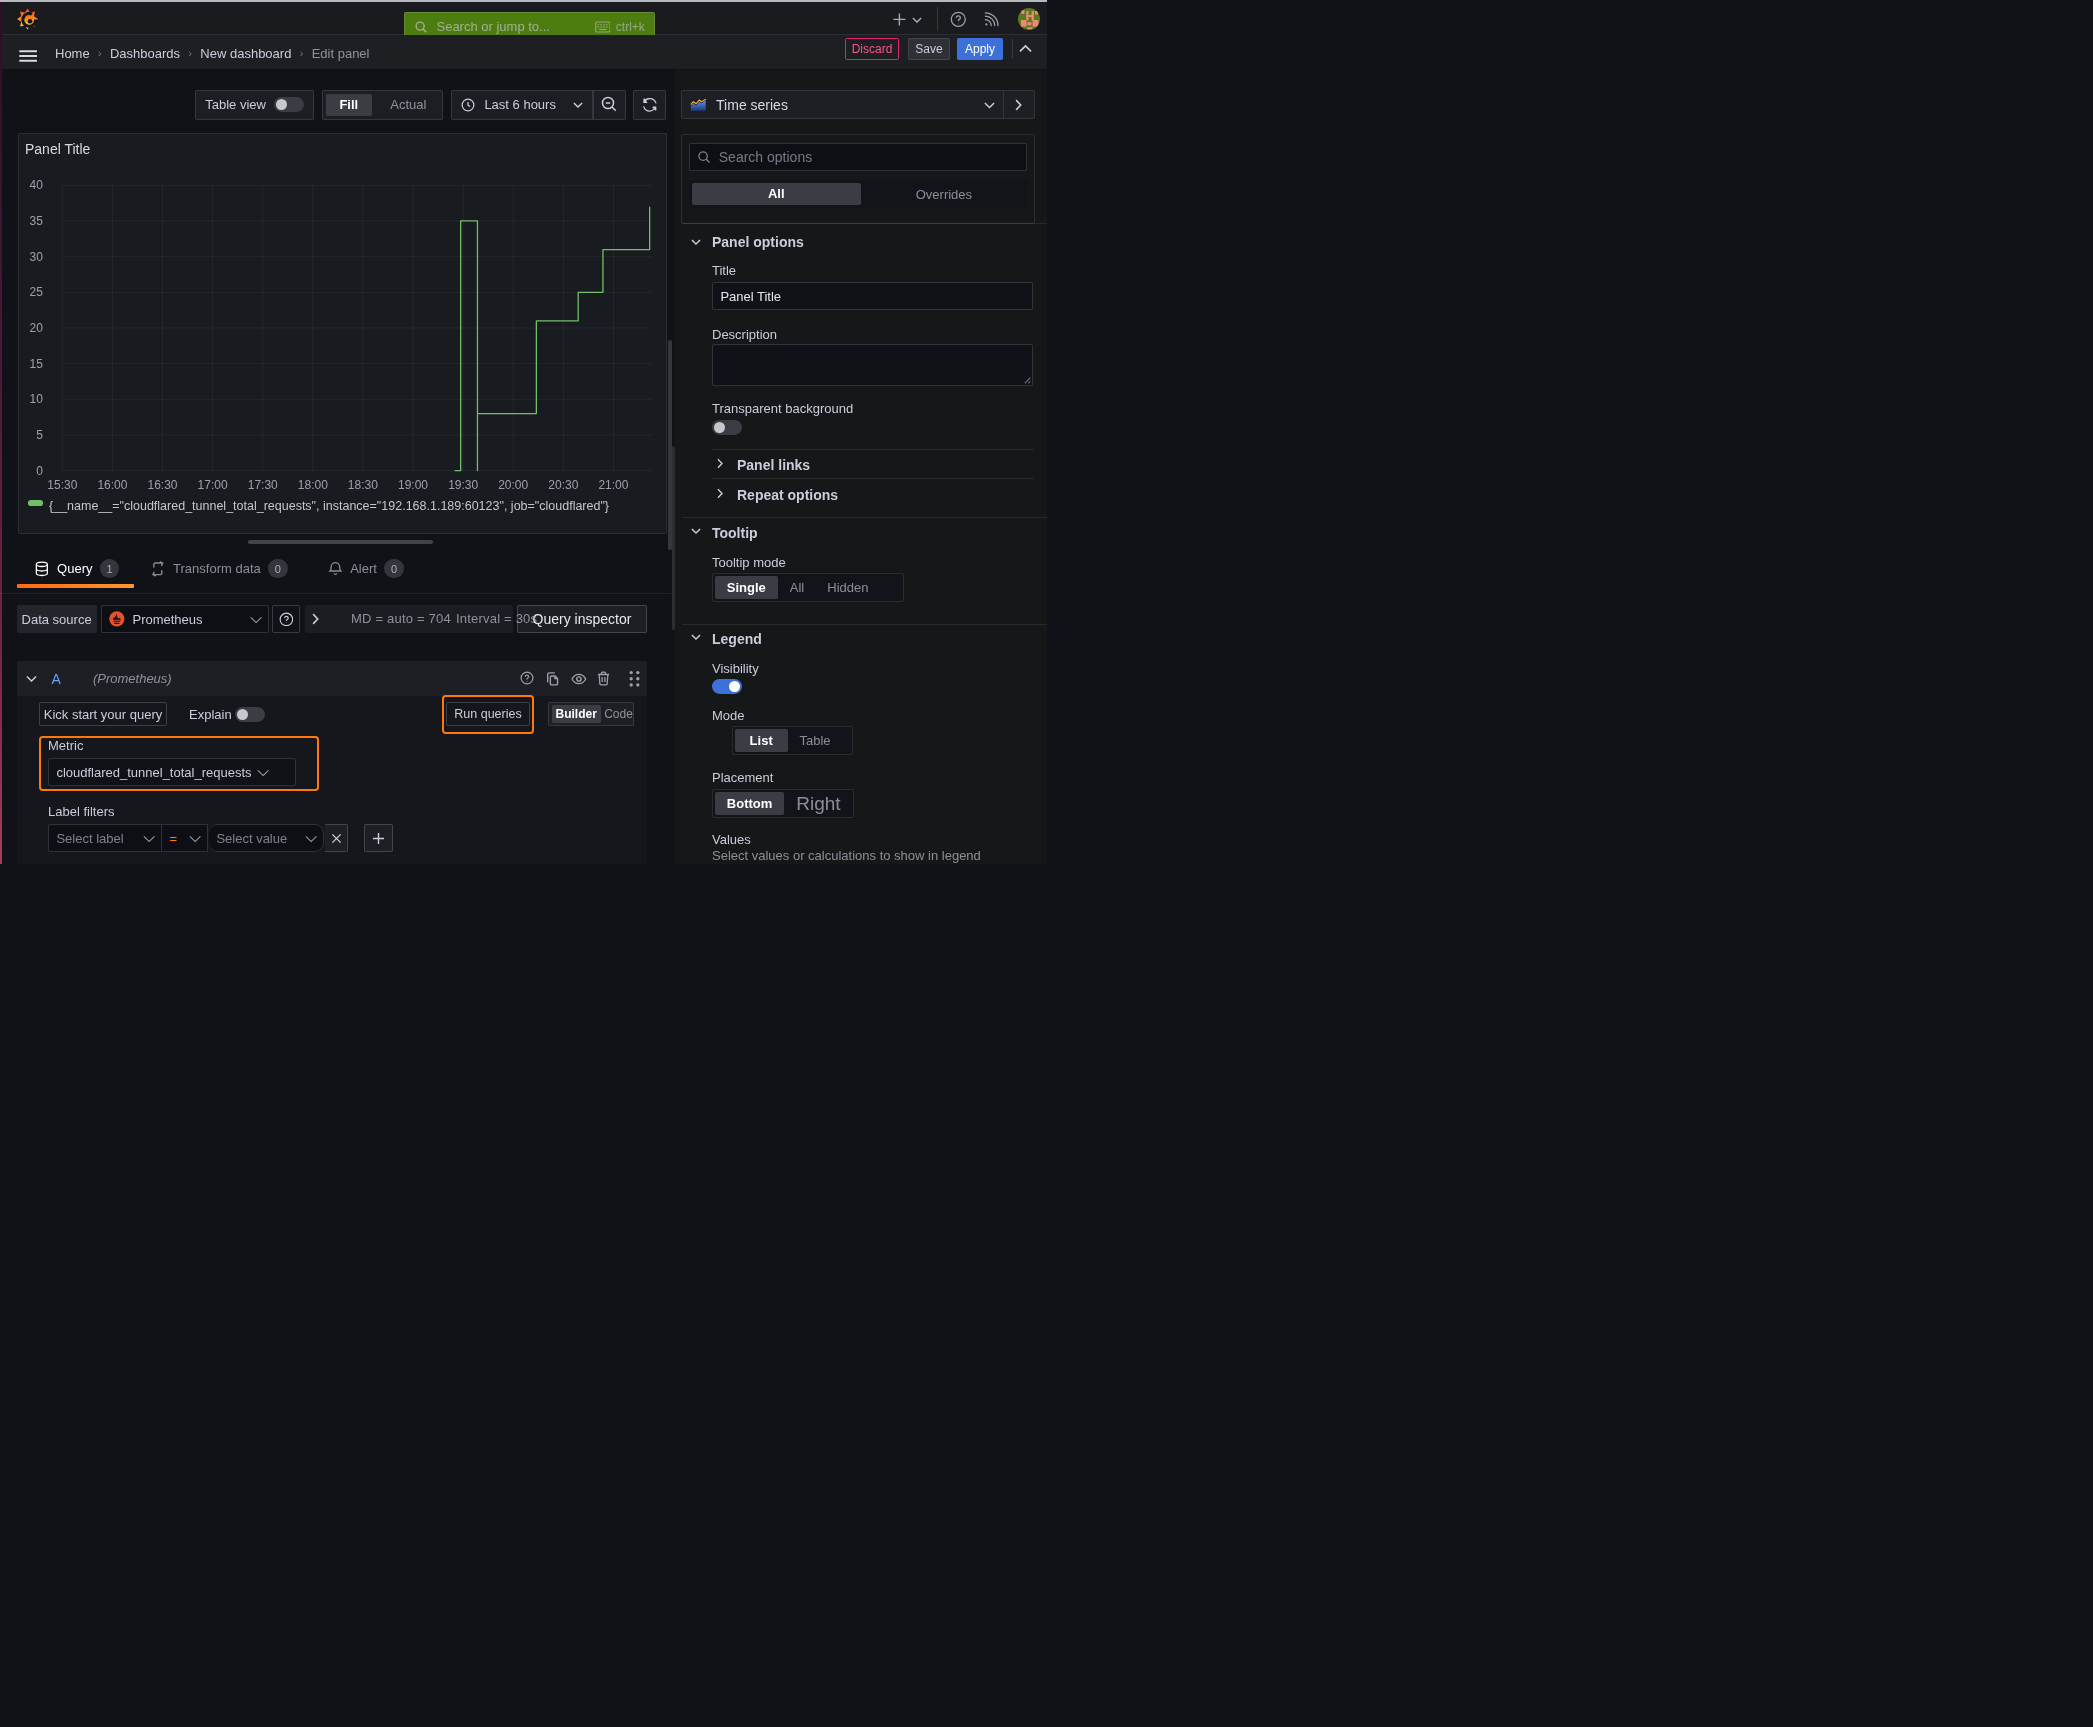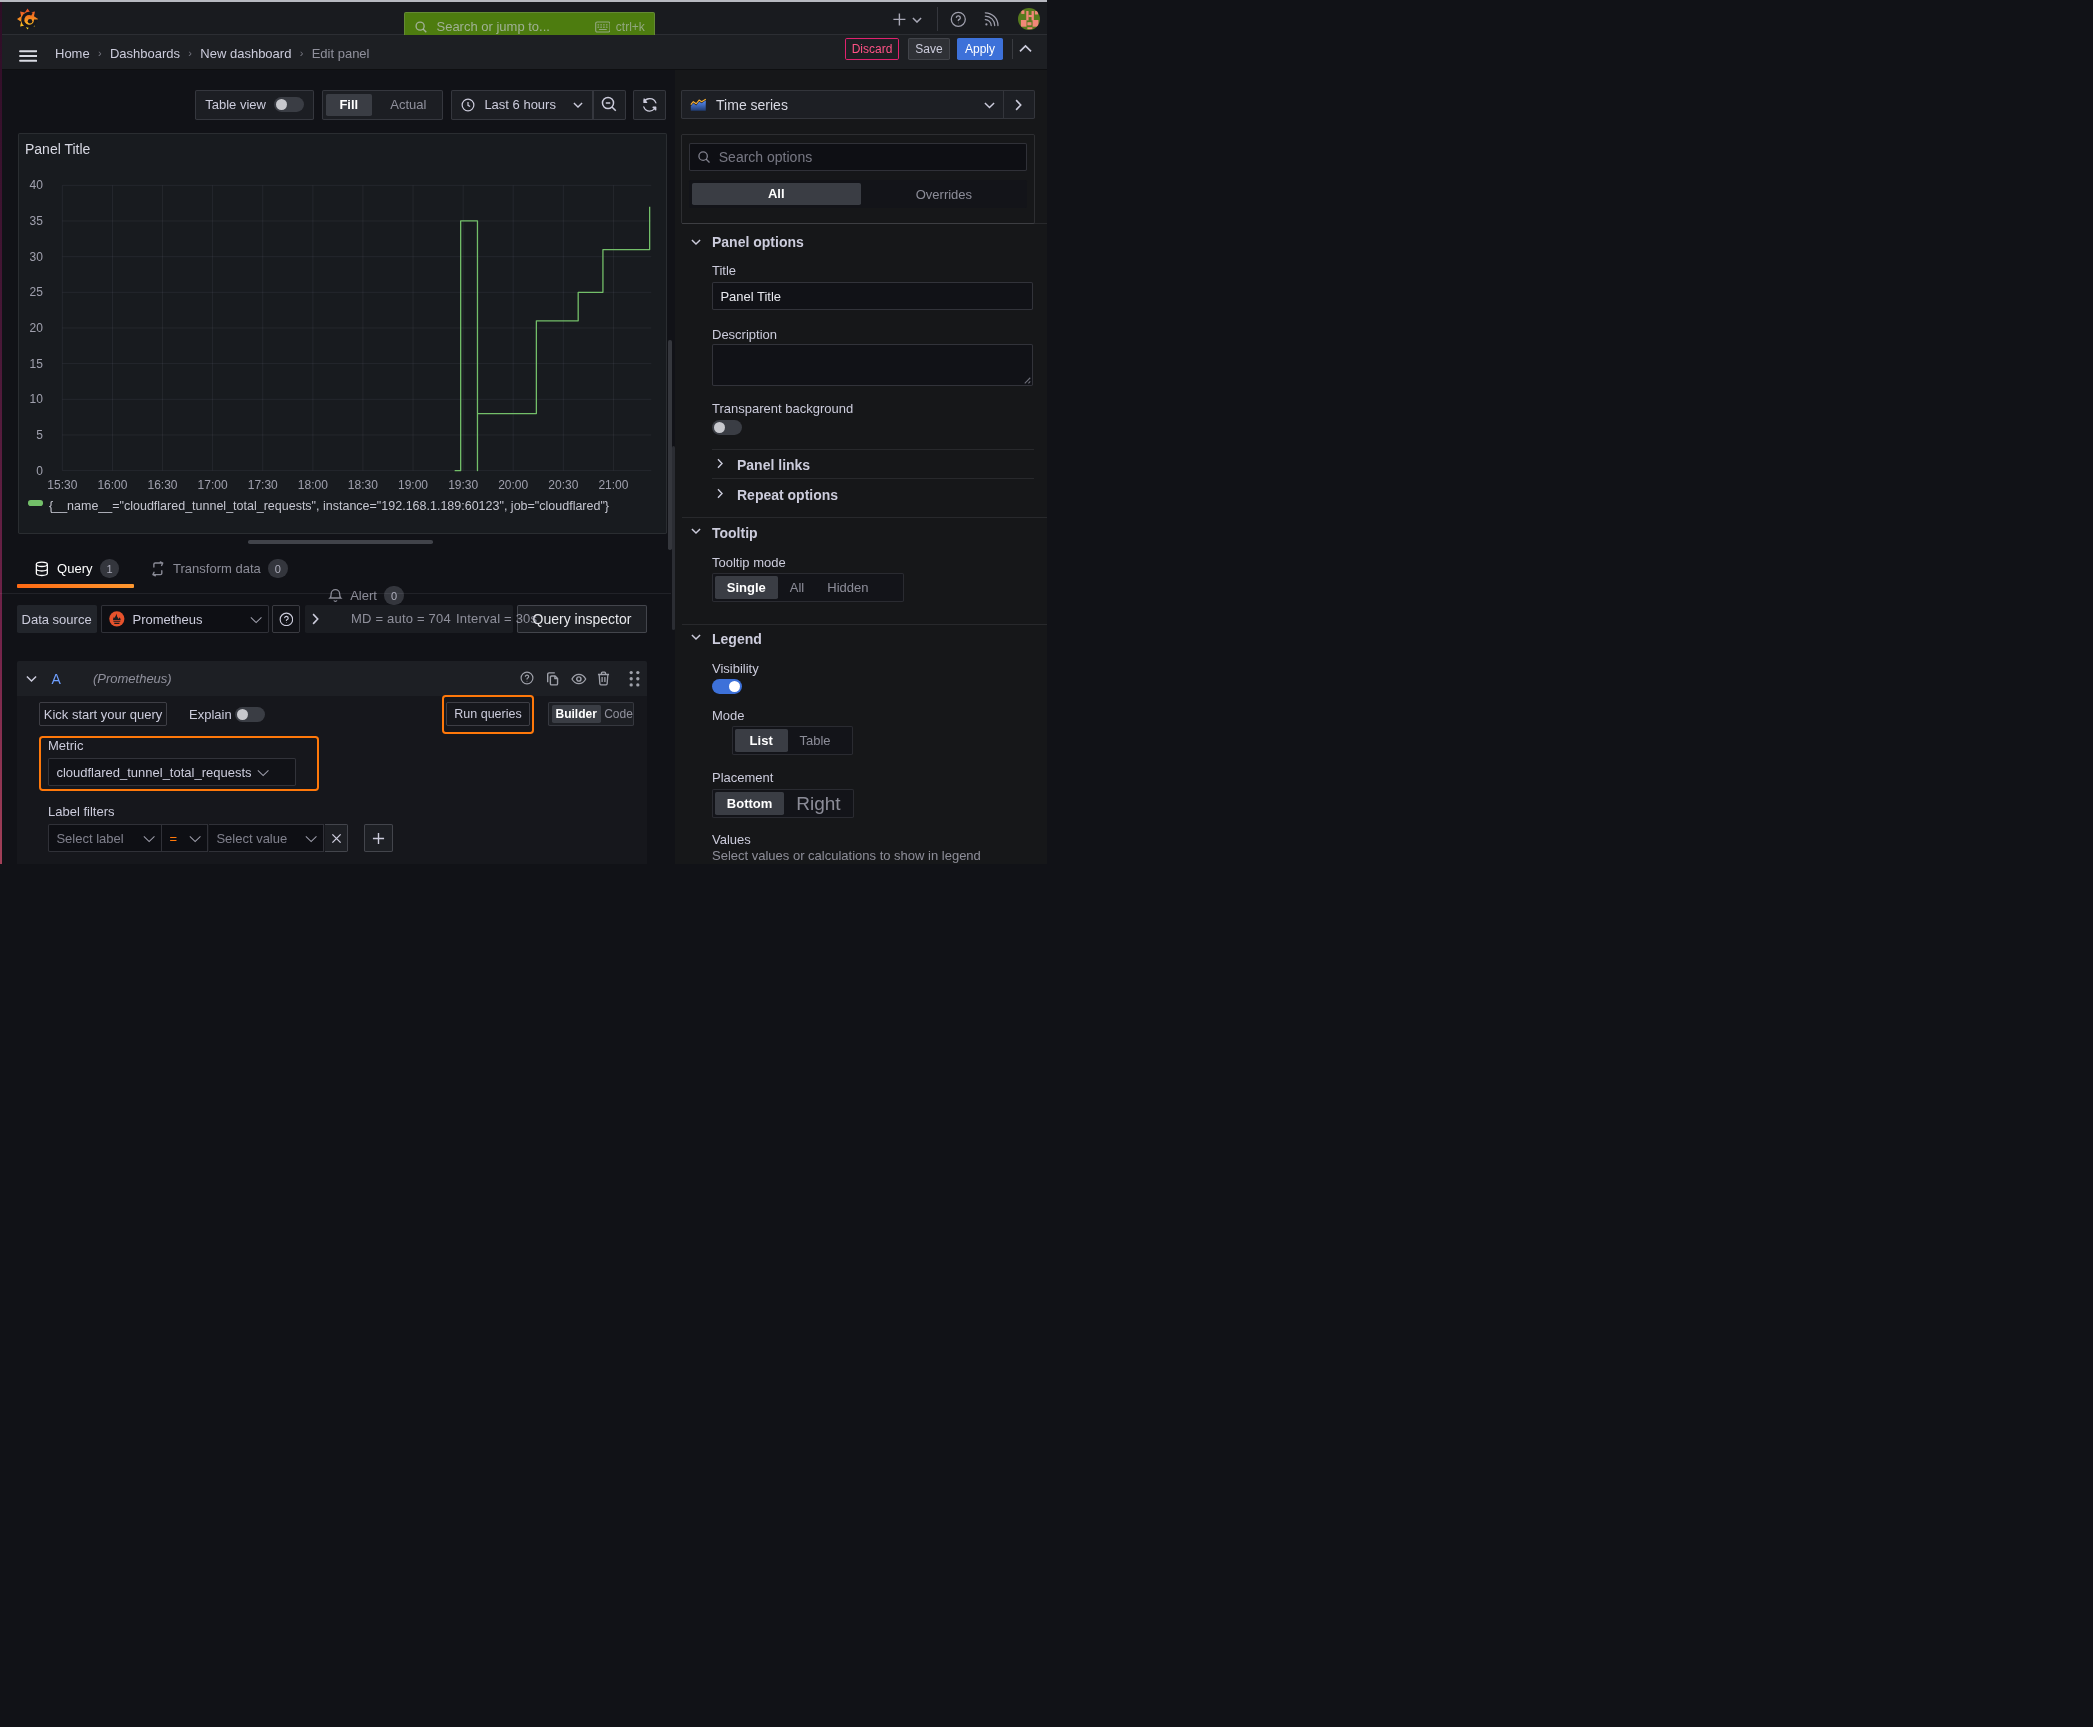--- a/index.html
+++ b/index.html
@@ -246,21 +246,21 @@
     <span class="badge">1</span>
   </div>
   <div class="abs tab muted" style="left:150px;top:559px">
     <svg width="15.7" height="15.7" viewBox="0 0 17 17" fill="none" stroke="rgba(204,204,220,0.65)" stroke-width="1.5" stroke-linecap="round" stroke-linejoin="round">
         <path d="M4.2 6.5V3.6a1.4 1.4 0 0 1 1.4-1.4h8.2M11.2 1l2.6 1.2-1.2 2.6"></path>
         <path d="M12.8 10.5v2.9a1.4 1.4 0 0 1-1.4 1.4H3.2M5.8 16l-2.6-1.2 1.2-2.6"></path>
       </svg>
     <span>Transform data</span>
     <span class="badge">0</span>
   </div>
-  <div class="abs tab muted" style="left:328px;top:586px">
+  <div class="abs tab muted" style="left:328px;top:559px">
     <svg width="14.8" height="14.8" viewBox="0 0 16 16" fill="none" stroke="rgba(204,204,220,0.65)" stroke-width="1.4">
         <path d="M8 1.8a4.6 4.6 0 0 1 4.6 4.6c0 3.4 1.2 4.4 1.2 4.4H2.2s1.2-1 1.2-4.4A4.6 4.6 0 0 1 8 1.8zM6.4 13.4a1.7 1.7 0 0 0 3.2 0"></path>
       </svg>
     <span>Alert</span>
     <span class="badge">0</span>
   </div>
   <div class="abs" id="tabunderline"></div>
   <div class="abs" id="tabdivider"></div>
 
   <div class="abs chiplabel" style="left:16.6px;top:605px;width:80px;white-space:nowrap;font-size:13px;padding:0 4.6px;justify-content:center">Data source</div>
@@ -341,21 +341,21 @@
   <div class="abs select" style="left:48px;top:758px;width:248px;background:#111217">
     <span style="font-size:13px">cloudflared_tunnel_total_requests</span>
     <span class="caret" style="margin-left:7.4px"></span>
   </div>
   <div class="abs" style="left:48px;top:804px;font-size:13px;color:#CCCCDC">Label filters</div>
   <div class="abs select" style="left:48px;top:824px;width:114px;border-radius:1.8px 0 0 1.8px;color:rgba(204,204,220,0.6)">Select label<span class="caret" style="margin-left:auto"></span></div>
   <div class="abs select" style="left:162px;top:824px;width:46px;border-left:none;border-radius:0">
     <span style="color:#ff780a">=</span>
     <span class="caret" style="margin-left:auto"></span>
   </div>
-  <div class="abs select" style="left:209px;top:824px;width:115px;border-left:none;border-radius:0;color:rgba(204,204,220,0.6)">Select value<span class="caret" style="margin-left:auto"></span></div>
+  <div class="abs select" style="left:209px;top:824px;width:115px;border-left:none;border-radius:9px;color:rgba(204,204,220,0.6)">Select value<span class="caret" style="margin-left:auto"></span></div>
   <div class="abs gbtn" style="left:325px;top:824px;width:23px;height:28px;border-left:none;border-radius:0 1.8px 1.8px 0;background:#1d1f24">
     <svg width="11" height="11" viewBox="0 0 12 12" stroke="#CCCCDC" stroke-width="1.5">
       <path d="M1.5 1.5l9 9M10.5 1.5l-9 9"></path>
     </svg>
   </div>
   <div class="abs gbtn" style="left:364px;top:824px;width:29px;height:28px;background:#1d1f24">
     <svg width="13" height="13" viewBox="0 0 14 14" stroke="#CCCCDC" stroke-width="1.5">
       <path d="M7 1v12M1 7h12"></path>
     </svg>
   </div>

